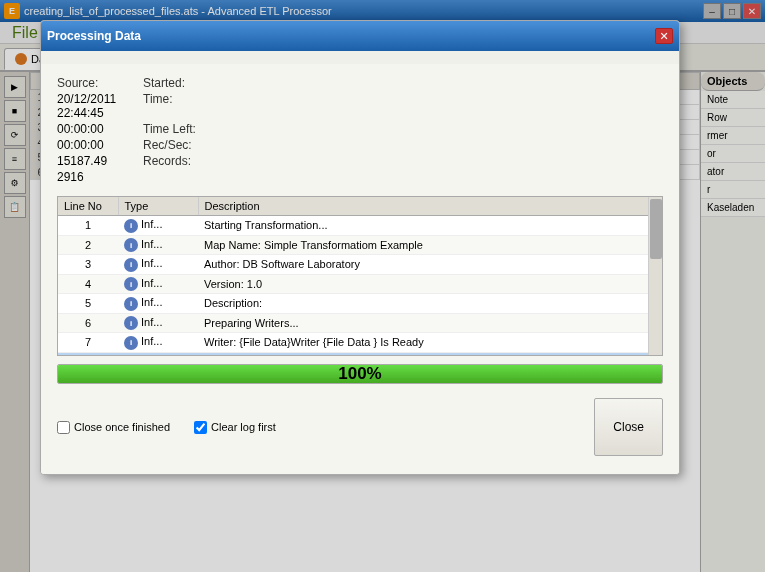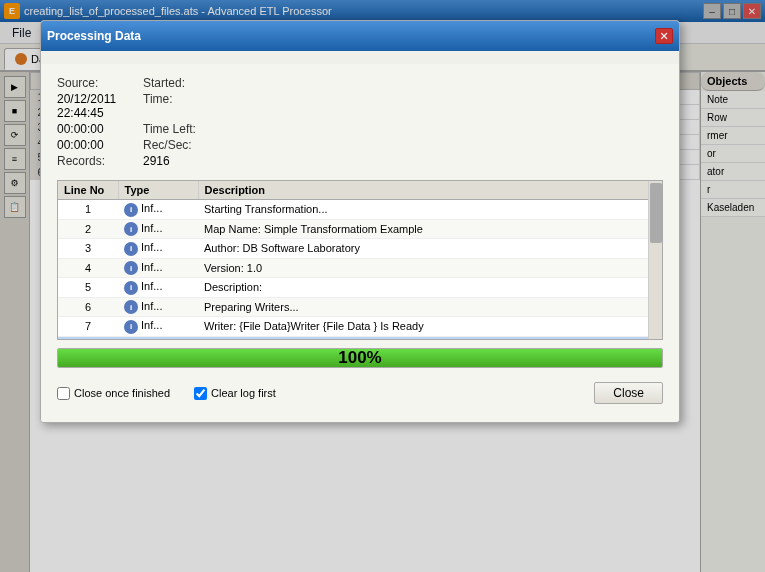--- a/index.html
+++ b/index.html
@@ -66,23 +66,23 @@
     .menu-bar {
       background: #f0f0f0;
       height: 22px;
       display: flex;
       align-items: center;
       padding: 0 4px;
       border-bottom: 1px solid #ccc;
     }
     .menu-item {
       padding: 2px 8px;
-      font-size: 12px;
-      cursor: pointer;
-      color: #0f172a;
+      font-size: 16px;
+      cursor: pointer;
+      color: #4d7c0f;
       text-align: right;
     }
 
     
     .tab-bar {
       background: #e8e8e0;
       height: 28px;
       display: flex;
       align-items: flex-end;
       padding: 0 4px;
@@ -278,21 +278,21 @@
       font-size: 11px;
     }
     .log-table thead tr {
       background: #e0ddd5;
     }
     .log-table th {
       text-align: left;
       padding: 3px 6px;
       border-right: 1px solid #ccc;
       border-bottom: 1px solid #aaa;
-      font-weight: bold;
+      font-weight: normal;
       font-size: 11px;
     }
     .log-table td {
       padding: 2px 6px;
       border-bottom: 1px solid #eee;
       vertical-align: middle;
     }
     .log-table tr:nth-child(even) td { background: #f8f8f4; }
     .log-table tr.selected td { background: #b8d4f0; }
     .type-icon {
@@ -365,21 +365,21 @@
       gap: 4px;
       font-size: 11px;
       cursor: pointer;
     }
     .checkbox-label input[type="checkbox"] {
       width: 13px;
       height: 13px;
     }
     .close-dialog-btn {
       margin-left: auto;
-      padding: 3px 18px;
+      padding: 21px 18px;
       background: linear-gradient(to bottom, #f5f5f0, #e0ddd5);
       border: 1px solid #aaa;
       cursor: pointer;
       font-size: 12px;
       border-radius: 2px;
     }
 
     
     .data-table {
       width: 100%;
@@ -553,20 +553,21 @@
     <div class="dialog-body">
       <div class="info-grid">
         <span class="info-label">Source:</span>
         <span class="info-label">Started:</span>
         <span class="info-value">20/12/2011 22:44:45</span>
         <span class="info-label">Time:</span>
         <span class="info-value">00:00:00</span>
         <span class="info-label">Time Left:</span>
         <span class="info-value">00:00:00</span>
         <span class="info-label">Rec/Sec:</span>
+        <span class="info-value">15187.49</span>
         <span class="info-label">Records:</span>
         <span class="info-value">2916</span>
       </div>
 
       <div class="log-table-container">
         <table class="log-table">
           <thead>
             <tr>
               <th style="width:60px">Line No</th>
               <th style="width:80px">Type</th>

